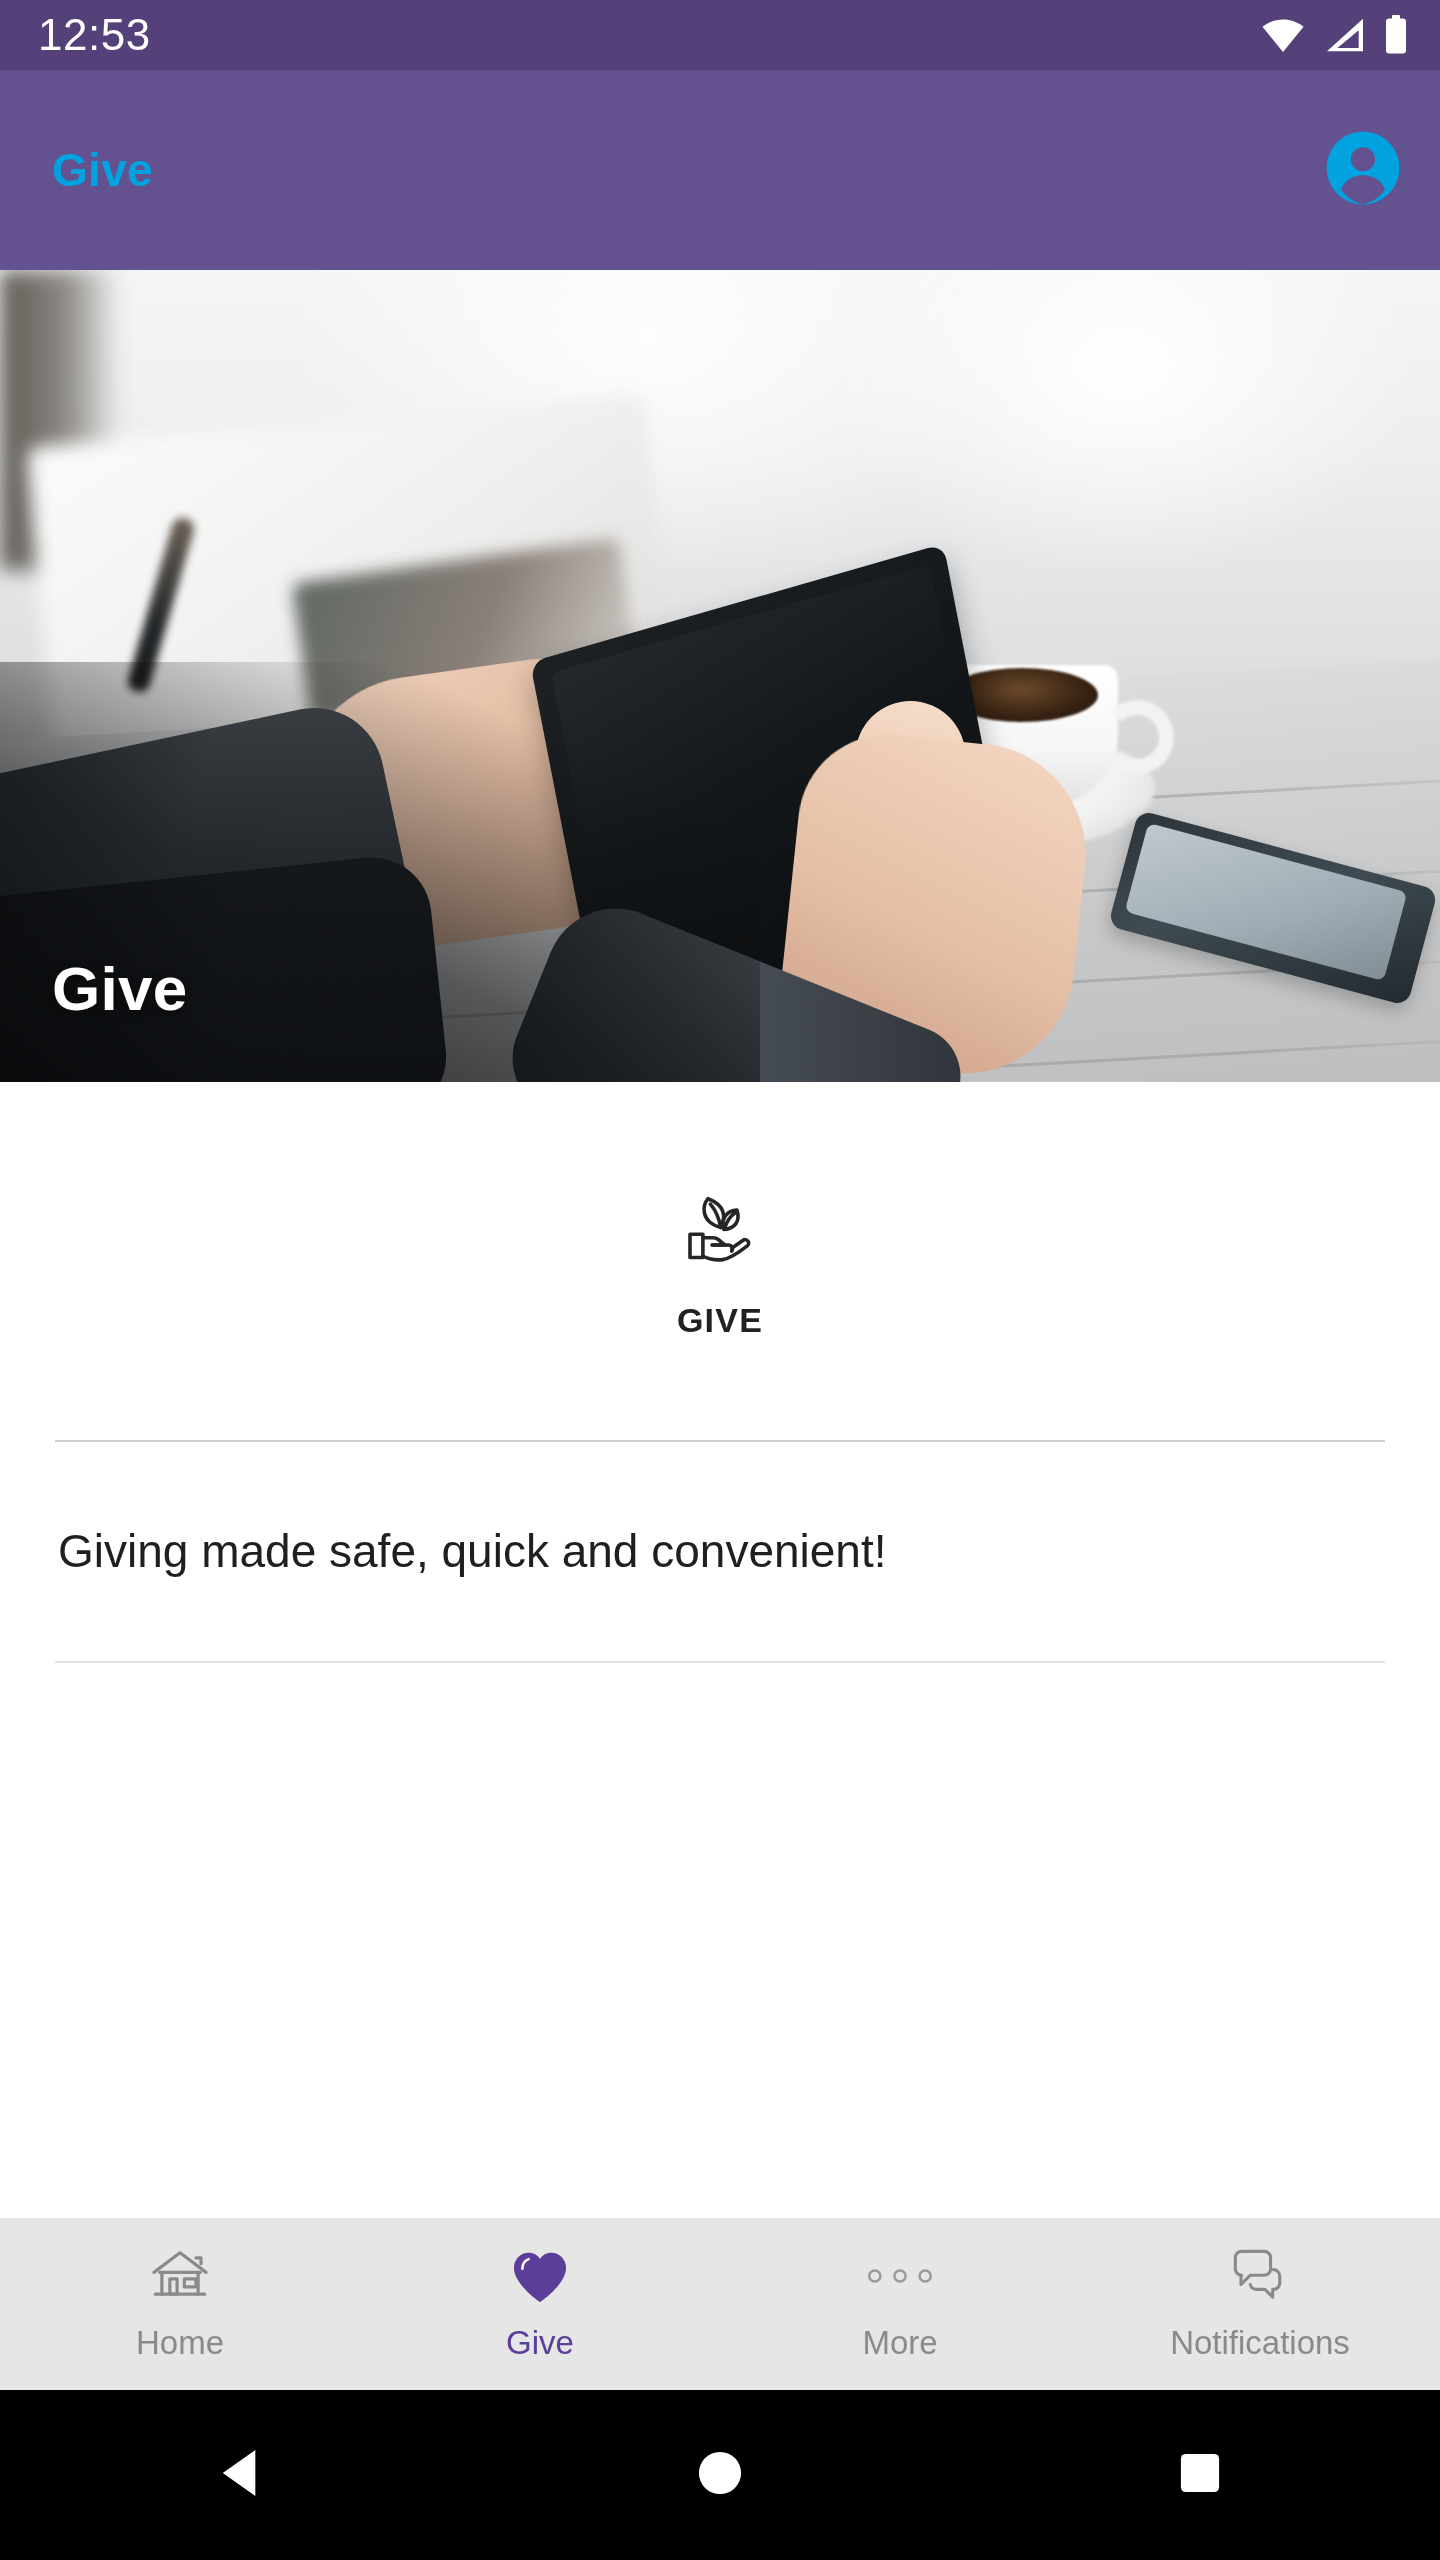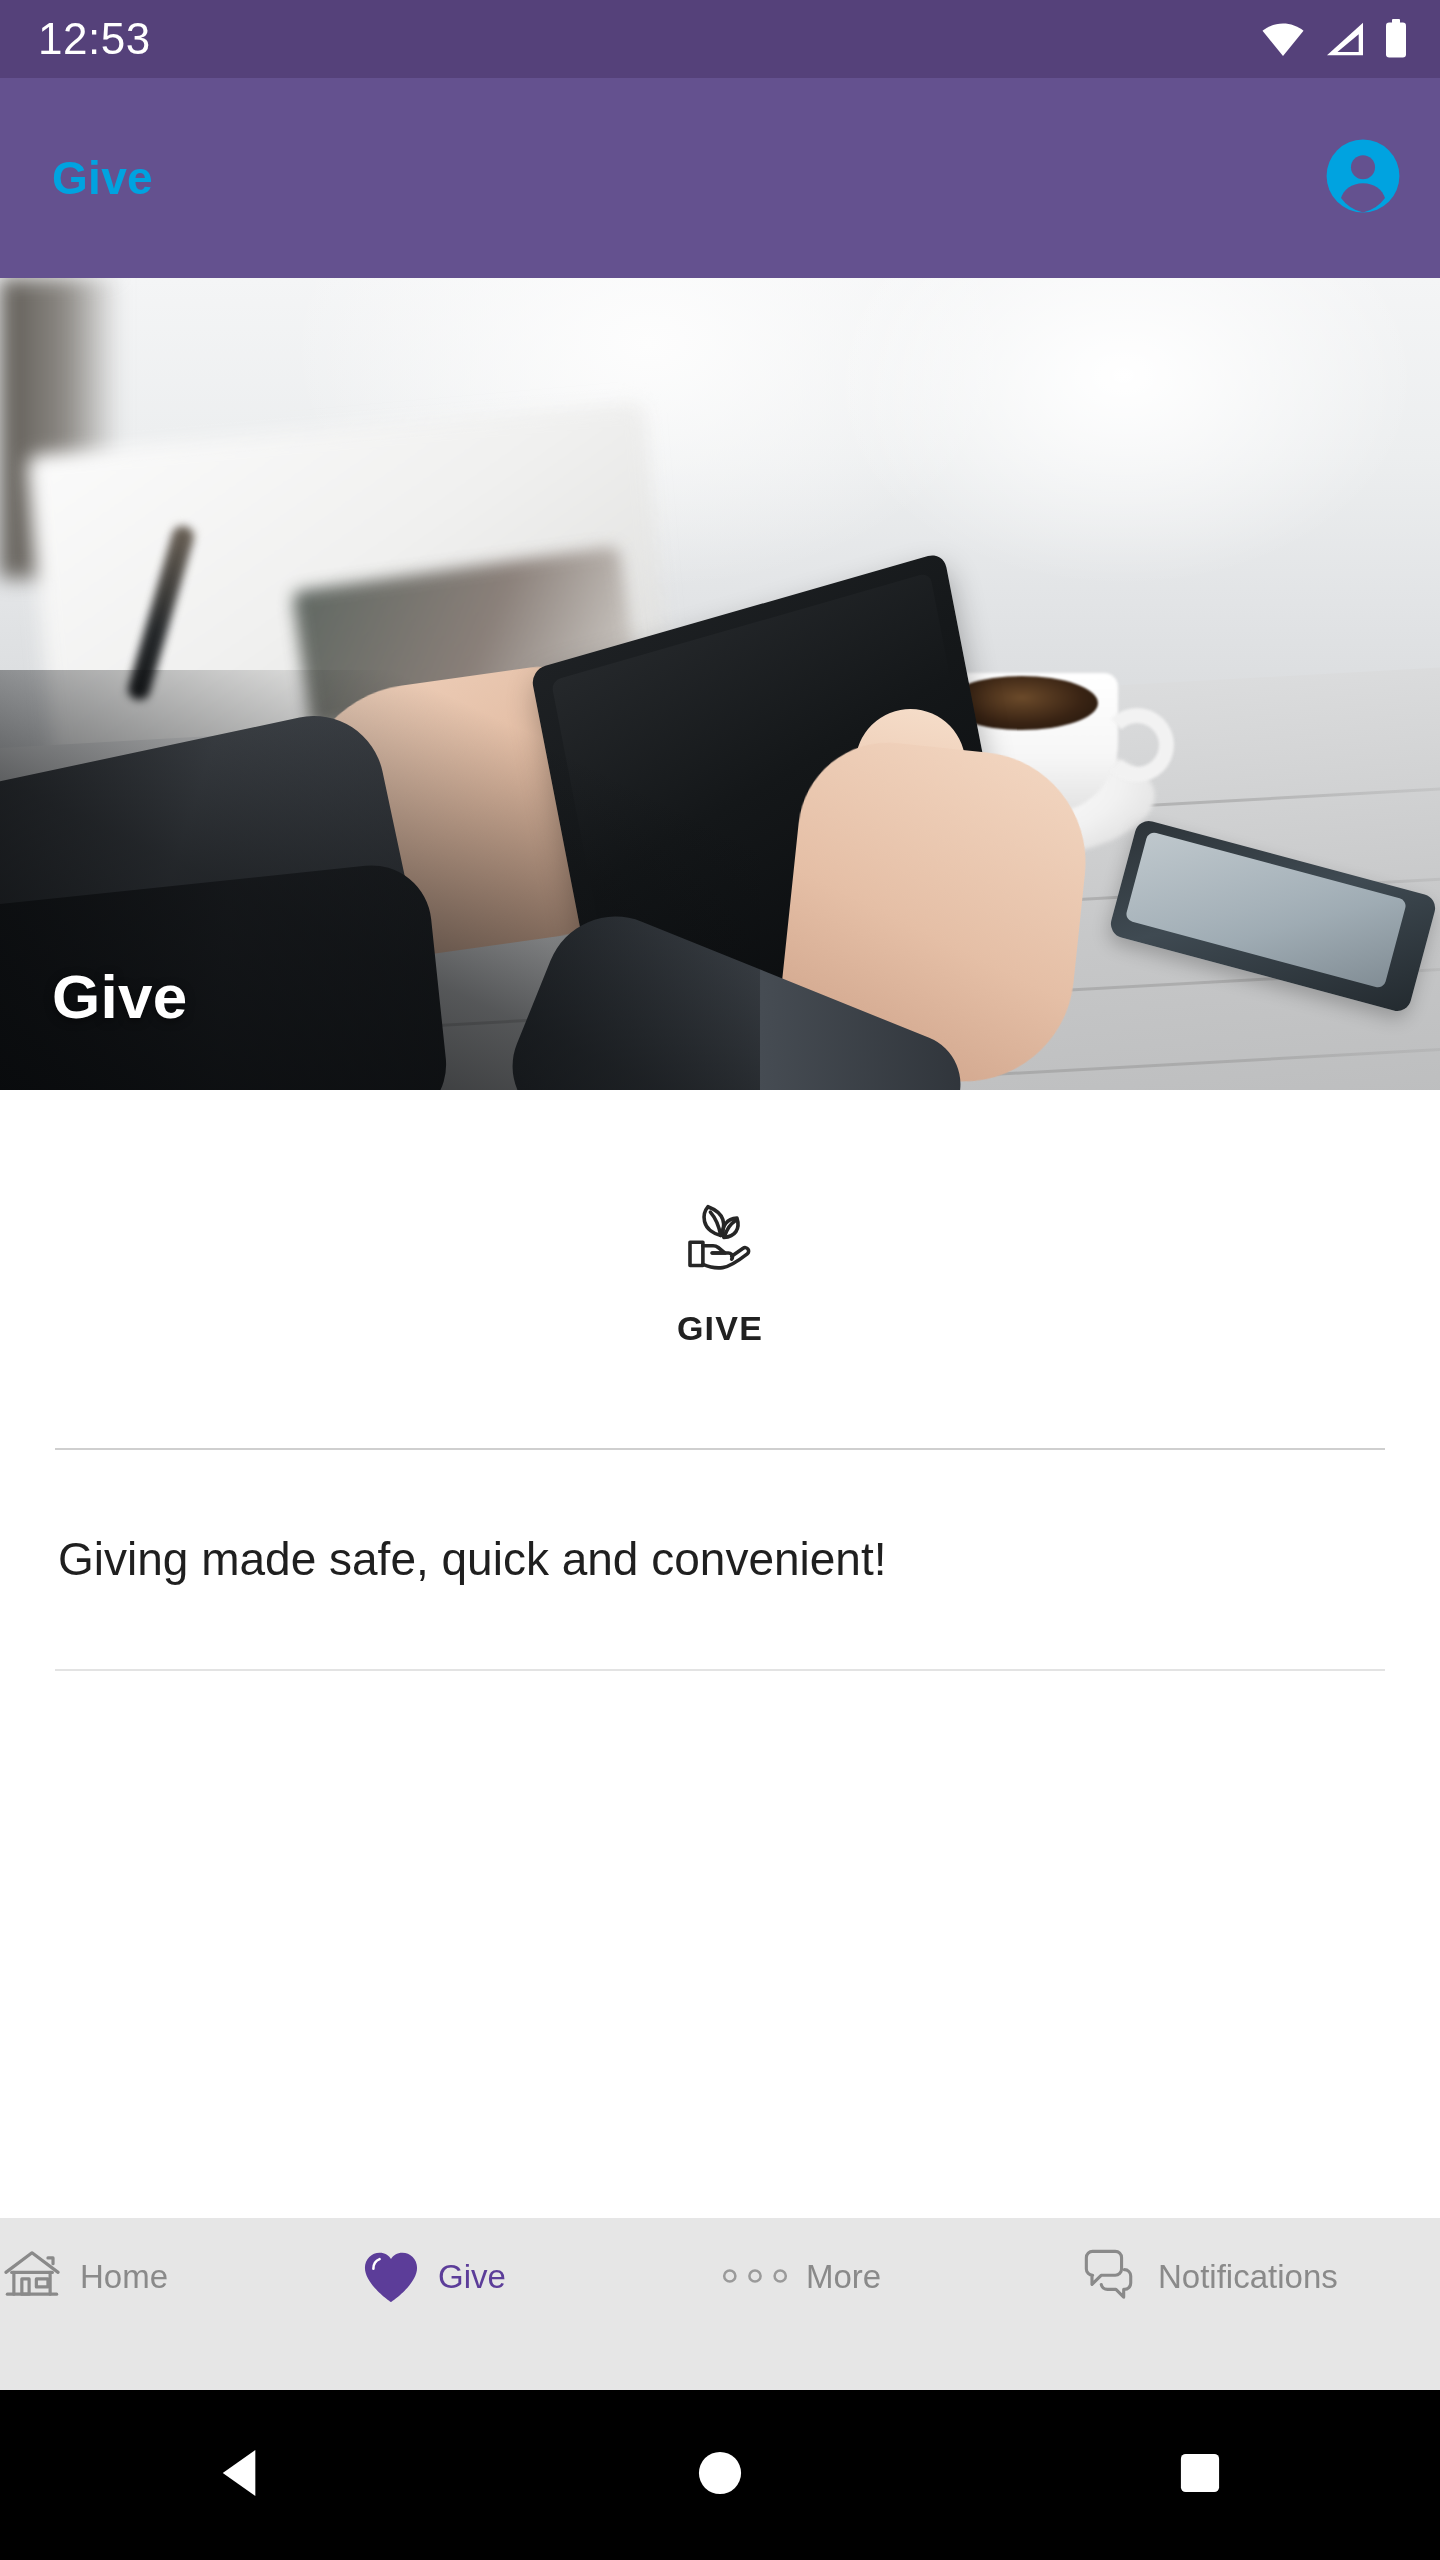--- a/index.html
+++ b/index.html
@@ -16,21 +16,21 @@
     position: relative;
     width: 1440px;
     height: 2560px;
     background: #ffffff;
     display: flex;
     flex-direction: column;
   }
 
   
   .status-bar {
-    height: 78px;
+    height: 70px;
     background: #55417a;
     display: flex;
     align-items: center;
     justify-content: space-between;
     padding: 0 32px 0 38px;
     flex: 0 0 auto;
   }
   .status-clock {
     color: #ffffff;
     font-size: 44px;
@@ -322,21 +322,21 @@
     height: 172px;
     background: #e6e6e6;
     display: flex;
     align-items: flex-start;
     flex: 0 0 auto;
     padding-top: 24px;
   }
   .nav-item {
     flex: 1 1 0;
     display: flex;
-    flex-direction: row;
+    flex-direction: column;
     align-items: center;
     gap: 16px;
   }
   .nav-icon { height: 68px; display: flex; align-items: center; justify-content: center; }
   .nav-label {
     font-size: 33px;
     color: #8a8a8a;
     line-height: 1;
   }
   .nav-item.active .nav-label { color: #5c3d99; }

